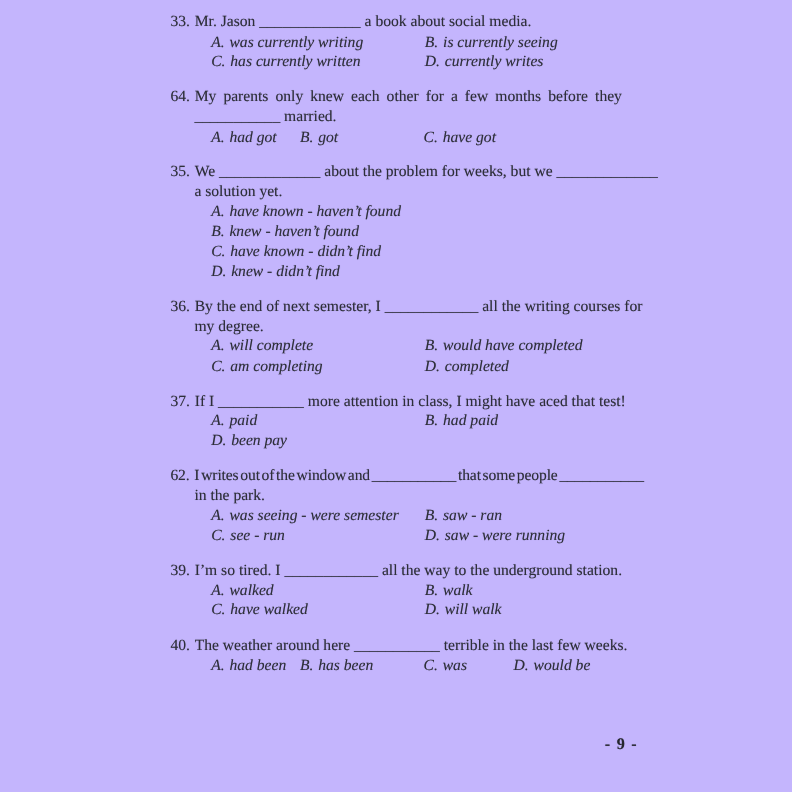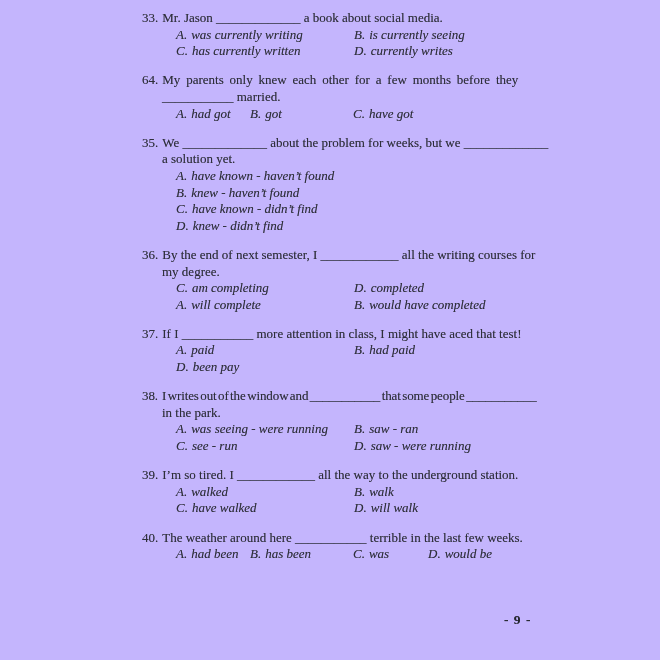--- a/index.html
+++ b/index.html
@@ -97,47 +97,47 @@
           <div class="opt-row cols-1">
             <span class="opt"><span class="opt-label">D.</span><span>knew - didn’t find</span></span>
           </div>
         </div>
       </div>
       <div class="question">
         <div class="q-line"><span class="q-num">36.</span><span>By the end of next semester, I ____________ all the writing courses for</span></div>
         <div class="q-line cont"><span>my degree.</span></div>
         <div class="q-options">
           <div class="opt-row cols-2">
+            <span class="opt"><span class="opt-label">A.</span><span>will complete</span></span>
+            <span class="opt"><span class="opt-label">B.</span><span>would have completed</span></span>
+          </div>
+          <div class="opt-row cols-2">
             <span class="opt"><span class="opt-label">C.</span><span>am completing</span></span>
             <span class="opt"><span class="opt-label">D.</span><span>completed</span></span>
-          </div>
-          <div class="opt-row cols-2">
-            <span class="opt"><span class="opt-label">A.</span><span>will complete</span></span>
-            <span class="opt"><span class="opt-label">B.</span><span>would have completed</span></span>
           </div>
         </div>
       </div>
       <div class="question">
         <div class="q-line"><span class="q-num">37.</span><span>If I ___________ more attention in class, I might have aced that test!</span></div>
         <div class="q-options">
           <div class="opt-row cols-2">
             <span class="opt"><span class="opt-label">A.</span><span>paid</span></span>
             <span class="opt"><span class="opt-label">B.</span><span>had paid</span></span>
           </div>
           <div class="opt-row cols-2">
             <span class="opt"><span class="opt-label">D.</span><span>been pay</span></span>
           </div>
         </div>
       </div>
       <div class="question">
-        <div class="q-line condensed"><span class="q-num">38.</span><span>I writes out of the window and ___________ that some people ___________</span></div>
+        <div class="q-line condensed"><span class="q-num">62.</span><span>I writes out of the window and ___________ that some people ___________</span></div>
         <div class="q-line cont"><span>in the park.</span></div>
         <div class="q-options">
           <div class="opt-row cols-2">
-            <span class="opt"><span class="opt-label">A.</span><span>was seeing - were running</span></span>
+            <span class="opt"><span class="opt-label">A.</span><span>was seeing - were semester</span></span>
             <span class="opt"><span class="opt-label">B.</span><span>saw - ran</span></span>
           </div>
           <div class="opt-row cols-2">
             <span class="opt"><span class="opt-label">C.</span><span>see - run</span></span>
             <span class="opt"><span class="opt-label">D.</span><span>saw - were running</span></span>
           </div>
         </div>
       </div>
       <div class="question">
         <div class="q-line"><span class="q-num">39.</span><span>I’m so tired. I ____________ all the way to the underground station.</span></div>

